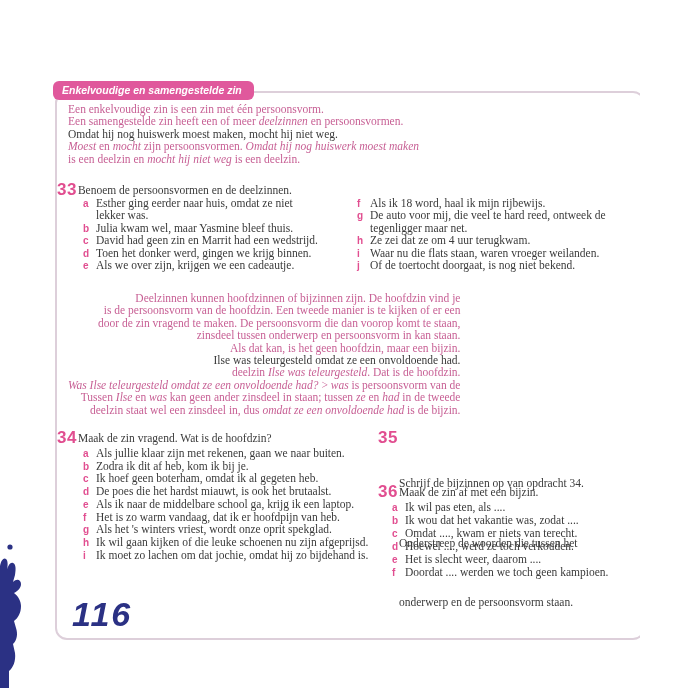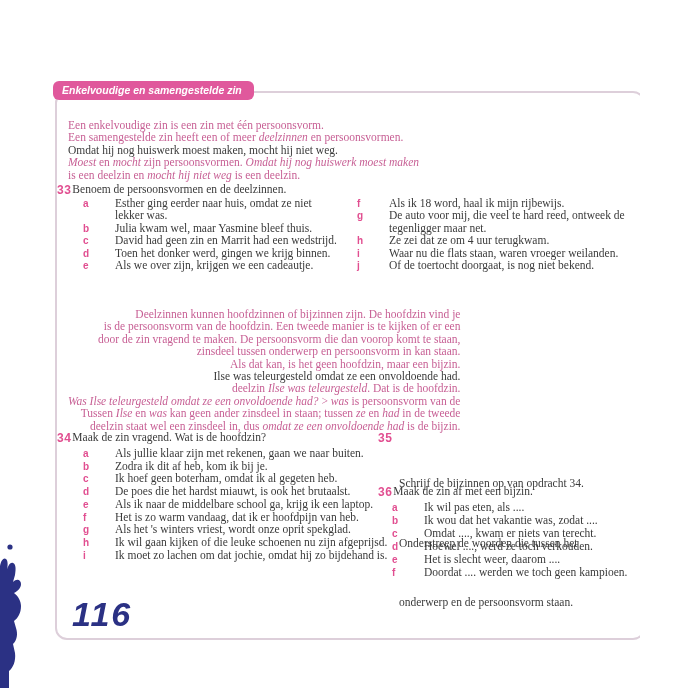--- a/index.html
+++ b/index.html
@@ -4,34 +4,34 @@
 <style>
   html,body{margin:0;padding:0;background:#ffffff;}
   .page{position:relative;width:640px;height:700px;background:#ffffff;overflow:hidden;
         font-family:"Liberation Serif", serif;}
   .frame{position:absolute;left:55px;top:91px;width:586px;height:545px;
          border:2px solid #ddcfda;border-radius:12px;background:#ffffff;}
   .frame-label{position:absolute;left:53px;top:81px;background:#e0589c;color:#ffffff;
          font-family:"Liberation Sans",sans-serif;font-weight:bold;font-style:italic;
          font-size:10.5px;line-height:13px;padding:3px 12px 3px 9px;border-radius:6px;
          white-space:nowrap;}
-  .txtblock{position:absolute;font-size:11.5px;line-height:12.4px;color:#c75f94;margin-top:16px;}
+  .txtblock{position:absolute;font-size:11.5px;line-height:12.4px;color:#c75f94;}
   .rich-line{white-space:nowrap;}
   .seg{color:#c75f94;}
   .seg.it{font-style:italic;}
   .seg.dark{color:#3a3a3a;}
   .ex-head{position:absolute;white-space:nowrap;}
-  .ex-num{font-family:"Liberation Sans",sans-serif;font-weight:bold;font-size:12px;
+  .ex-num{font-family:"Liberation Sans",sans-serif;font-weight:bold;font-size:17px;
           color:#e14e90;letter-spacing:0.5px;}
   .ex-q{font-size:11.5px;color:#3a3a3a;margin-left:1px;vertical-align:1px;}
   .items{position:absolute;}
   .item{display:flex;align-items:flex-start;}
   .item .letter{font-family:"Liberation Sans",sans-serif;font-weight:bold;font-size:10px;
           color:#e14e90;width:13px;flex:0 0 13px;padding-top:1px;}
-  .item .itext{font-size:11.5px;line-height:12.4px;color:#3a3a3a;margin-left:19px;}
+  .item .itext{font-size:11.5px;line-height:12.4px;color:#3a3a3a;}
   .item .itext div{white-space:nowrap;}
   .ex33-items .item .itext, .ex34-items .item .itext{line-height:12.4px;}
   .ex34-items .item{margin-bottom:0.3px;}
   .ex36-items .item{margin-bottom:0.5px;}
   .q-lines{position:absolute;font-size:11.5px;line-height:12.6px;color:#3a3a3a;}
   .q-lines div{white-space:nowrap;margin-top:47px;}
   .pagenum{position:absolute;left:72px;top:595px;font-family:"Liberation Sans",sans-serif;
            font-weight:bold;font-style:italic;font-size:34px;color:#2b3184;letter-spacing:2px;}
   .mascot{position:absolute;left:0;top:542px;width:46px;height:146px;}
 </style>

